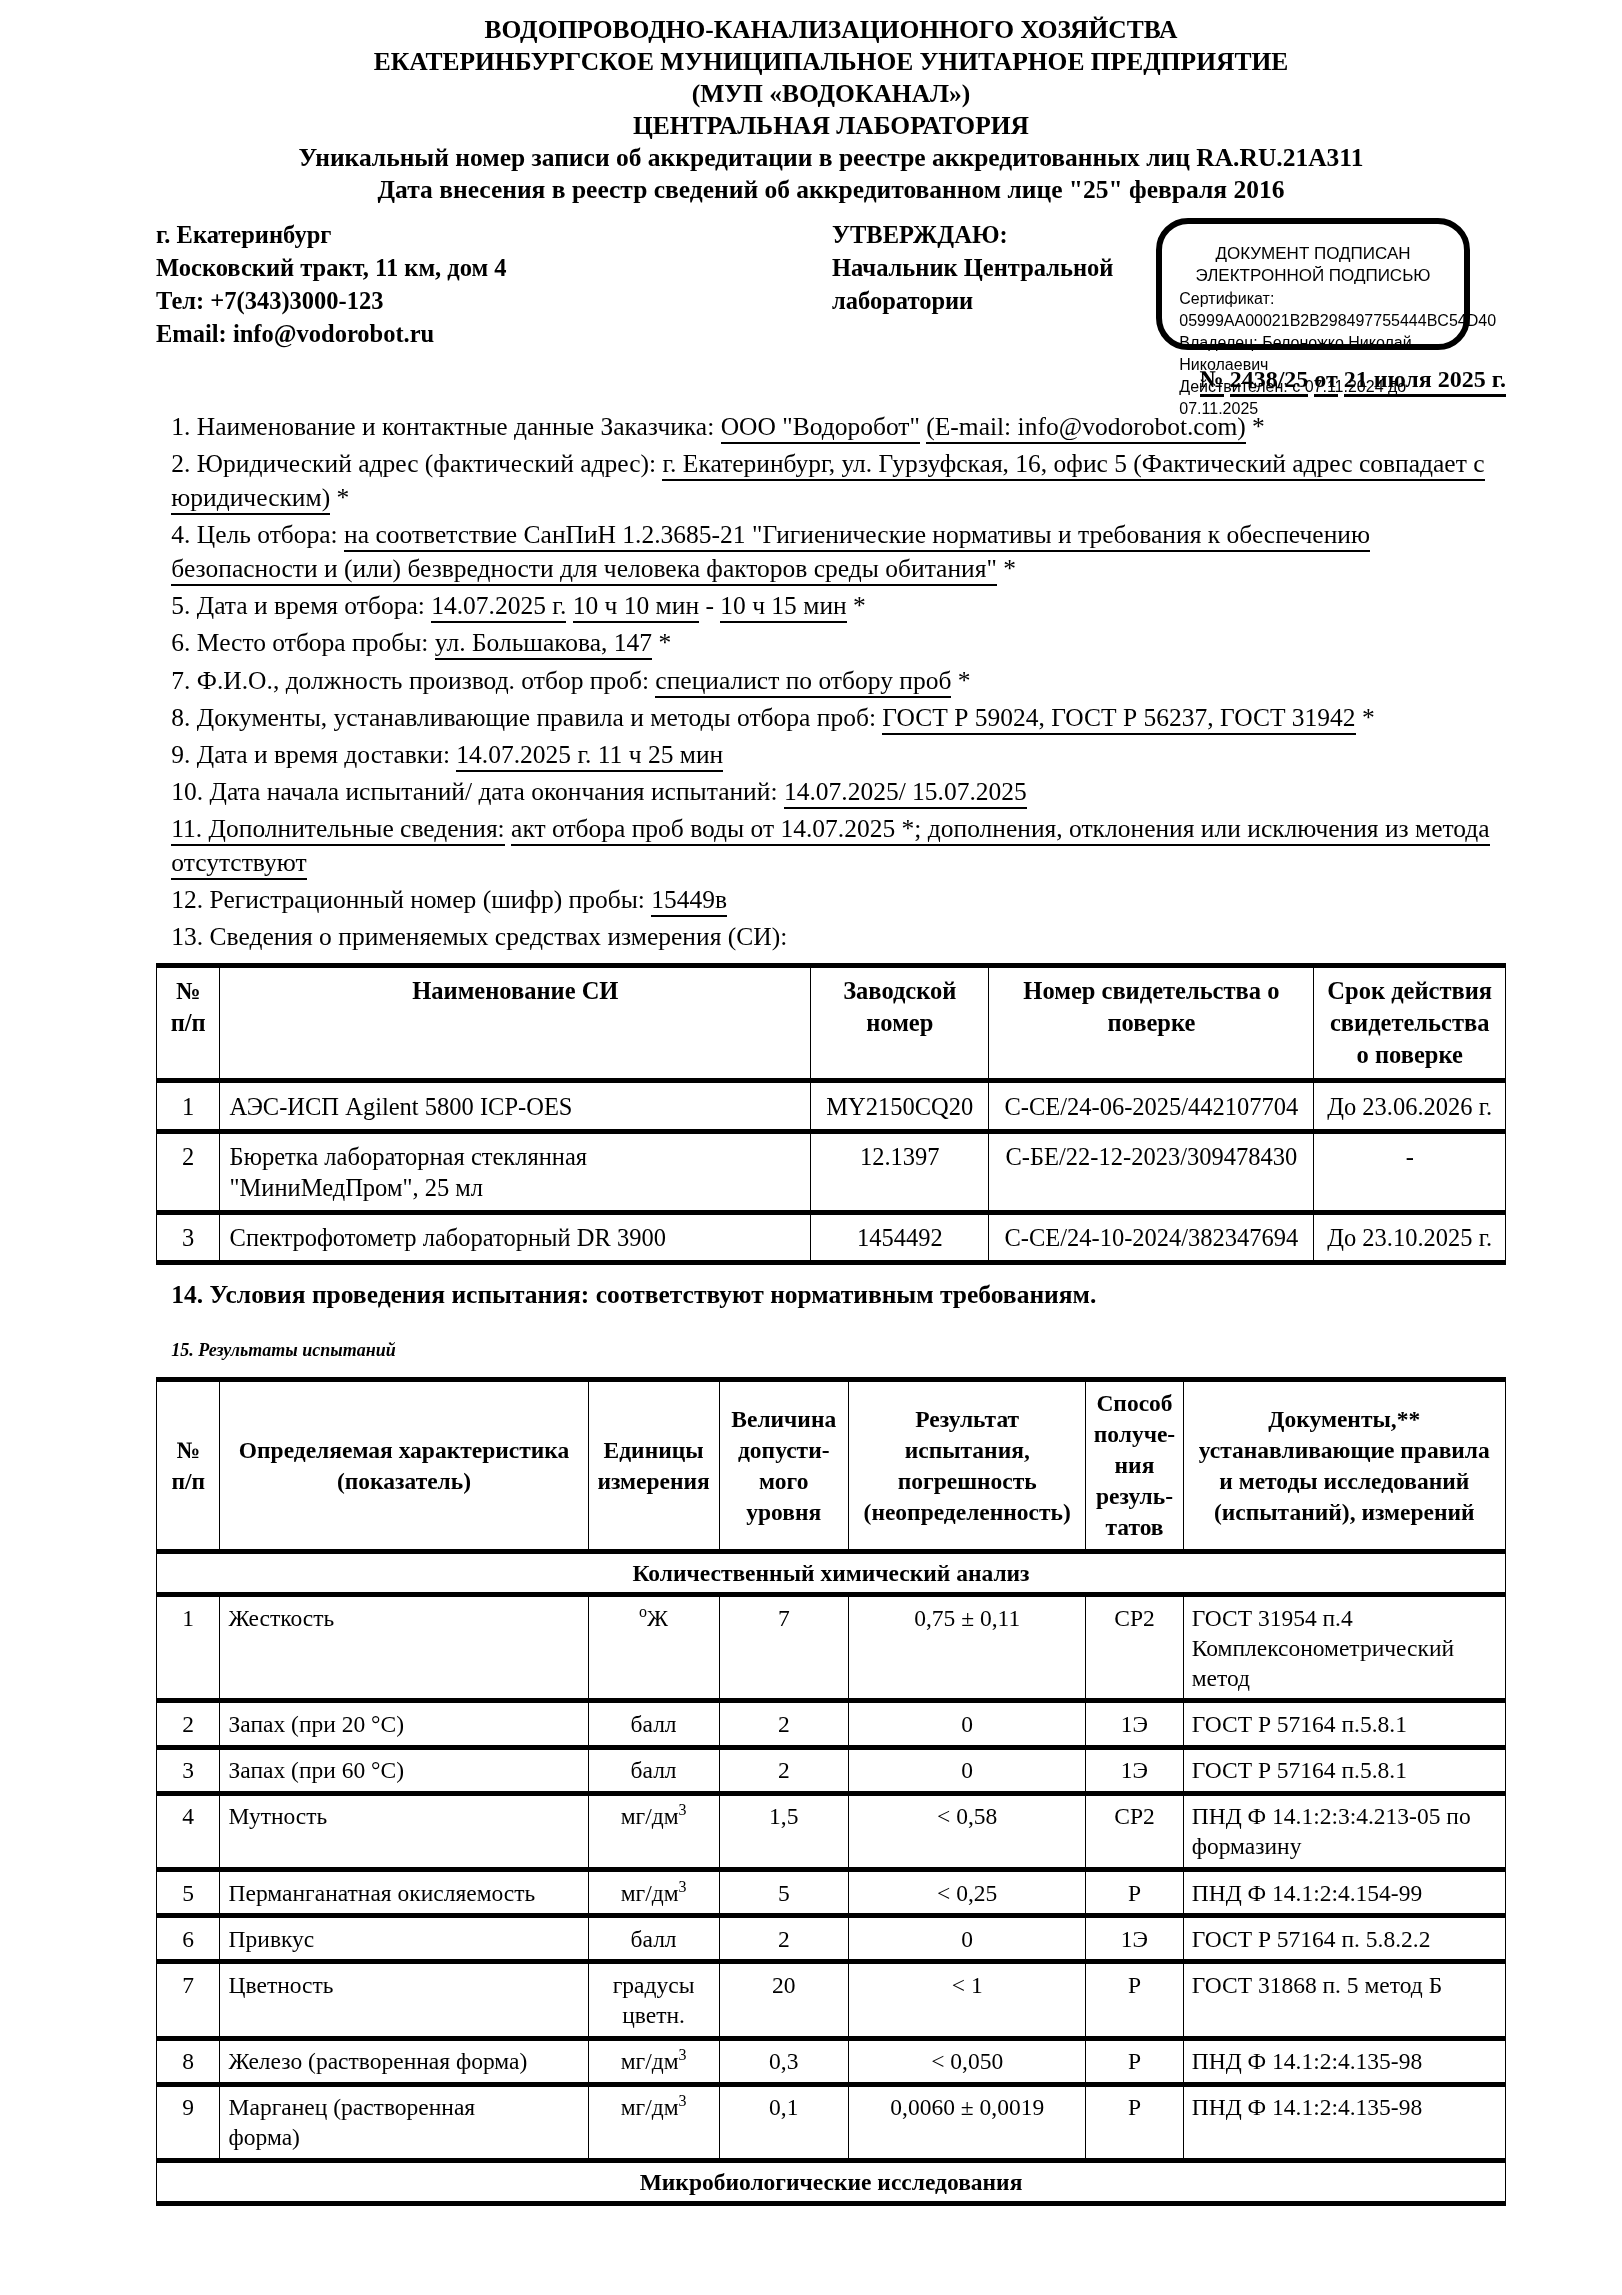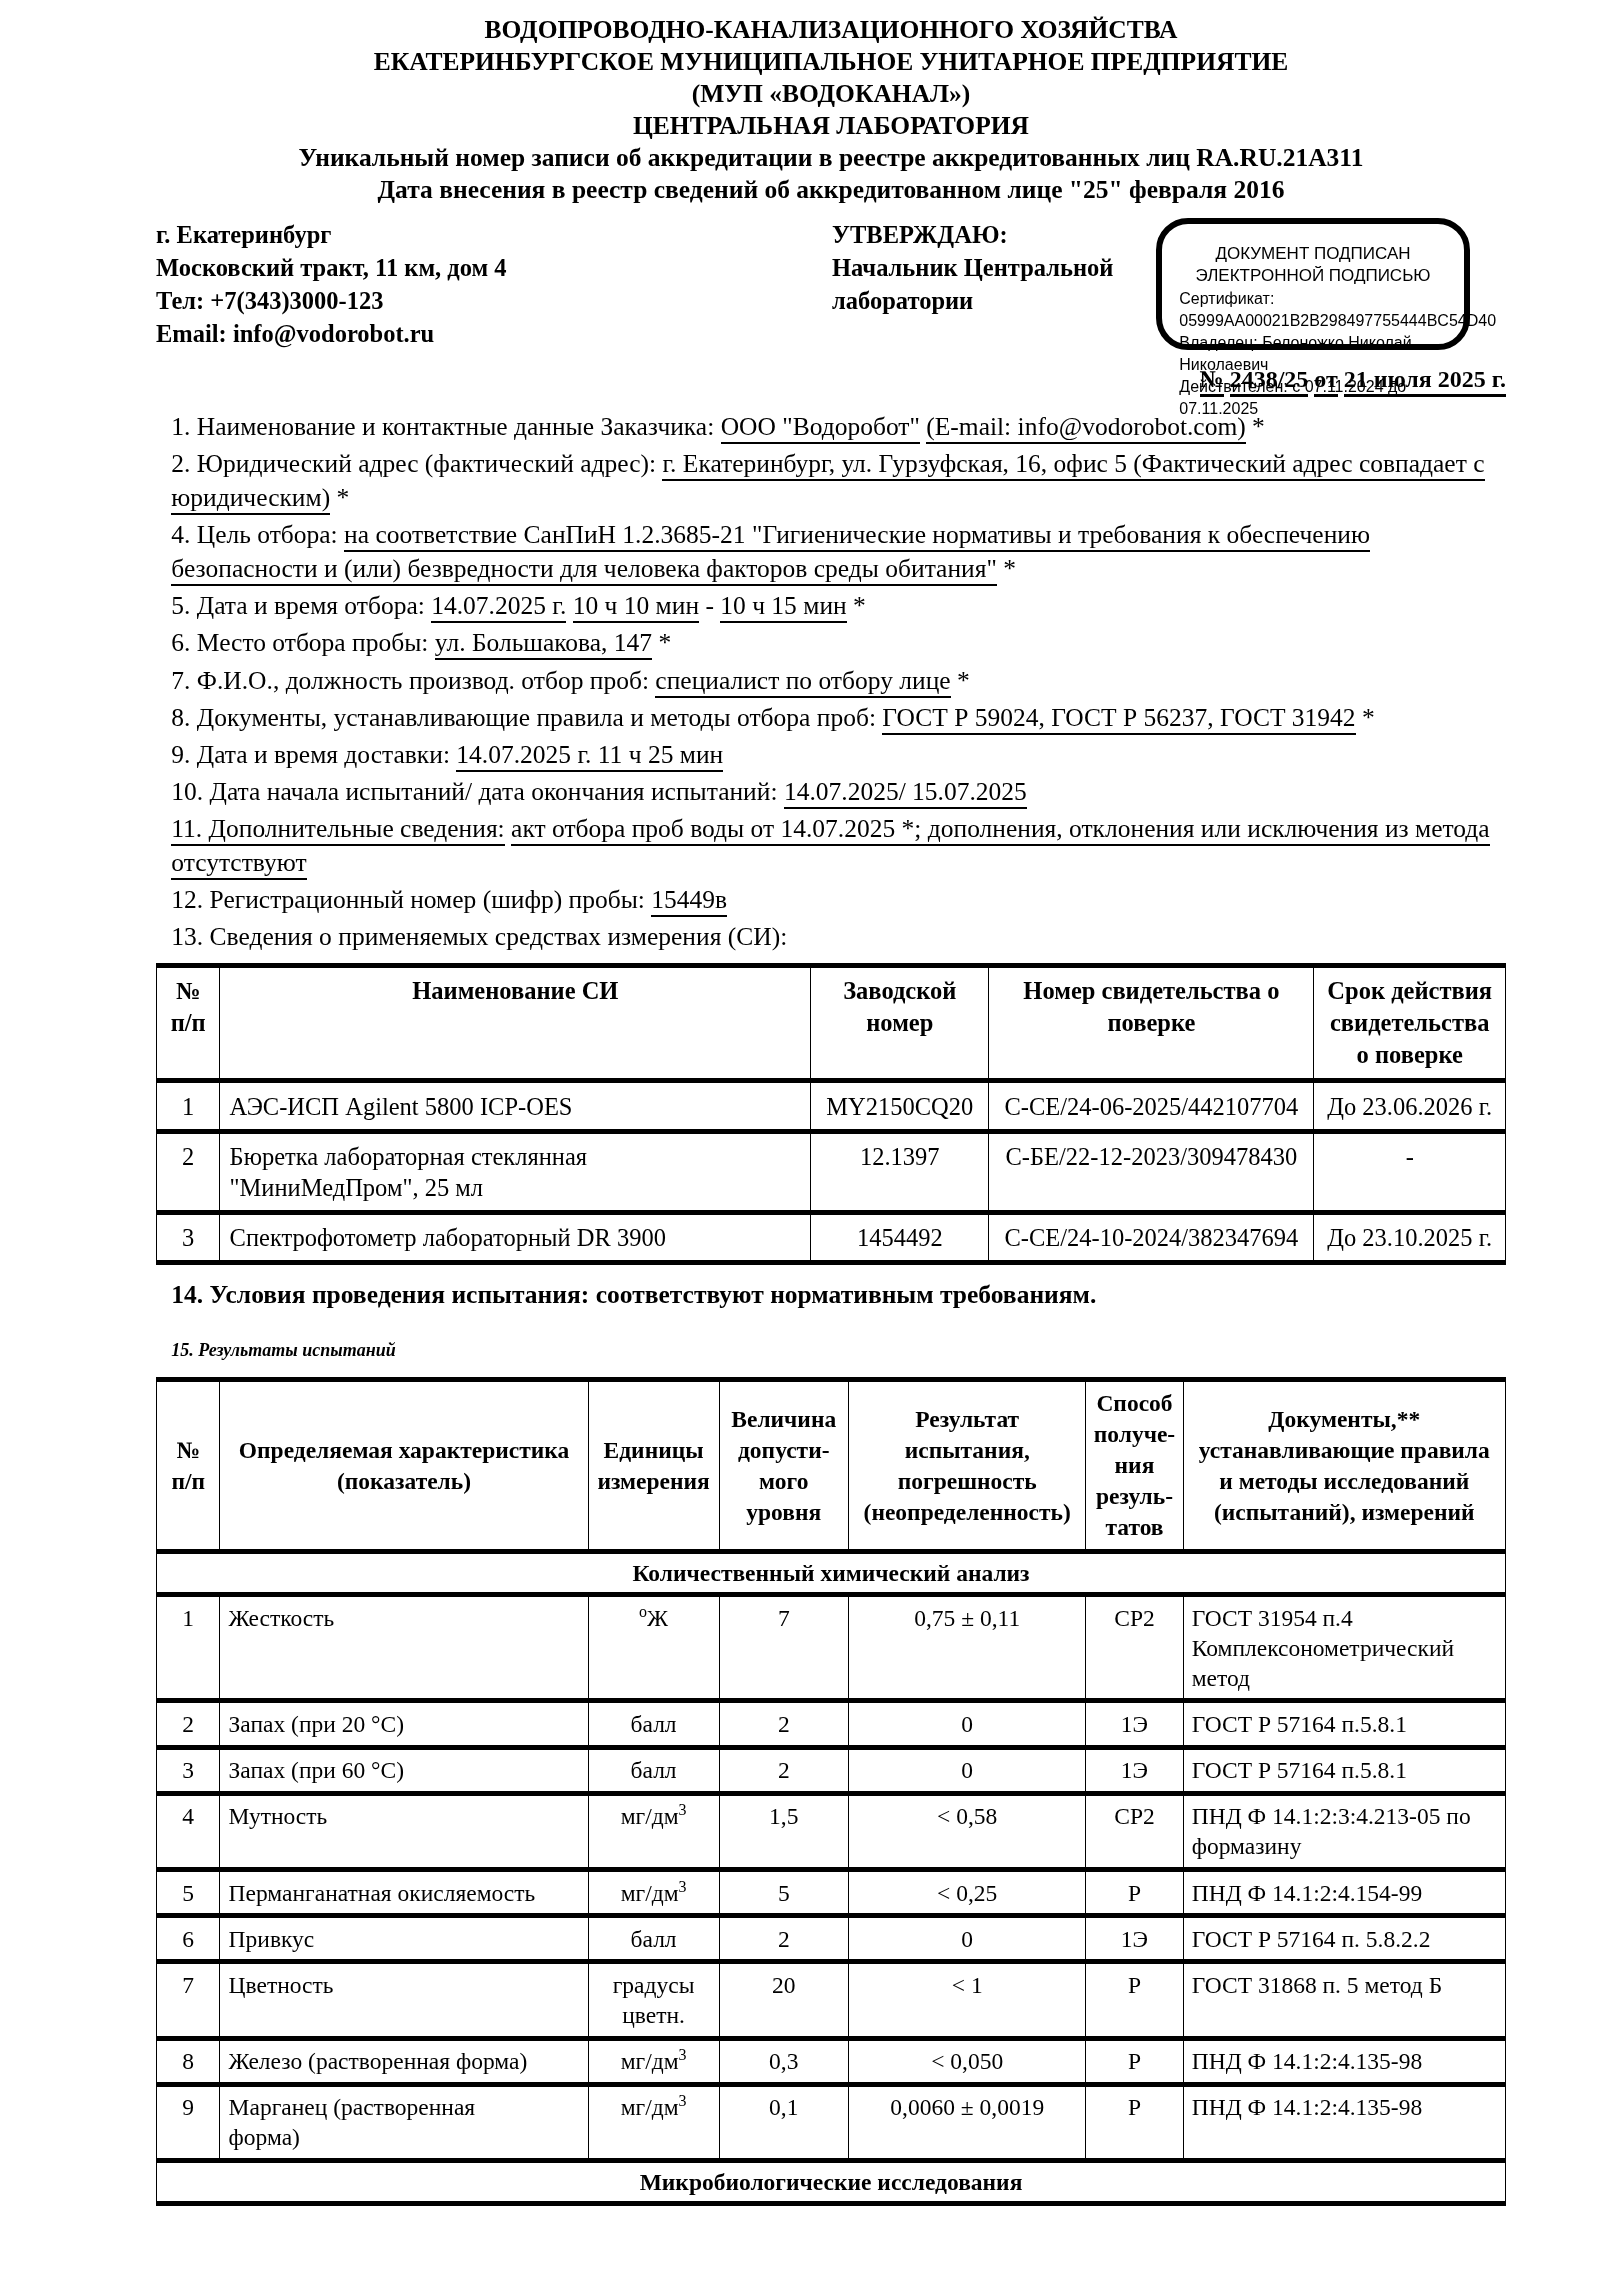--- a/index.html
+++ b/index.html
@@ -124,21 +124,21 @@
       <span class="u">10 ч 15 мин</span>
       <span>*</span>
     </p>
     <p class="item">
       <b>6. Место отбора пробы:</b>
       <span class="u">ул. Большакова, 147</span>
       <span>*</span>
     </p>
     <p class="item">
       <b>7. Ф.И.О., должность производ. отбор проб:</b>
-      <span class="u">специалист по отбору лице</span>
+      <span class="u">специалист по отбору проб</span>
       <span>*</span>
     </p>
     <p class="item">
       <b>8. Документы, устанавливающие правила и методы отбора проб:</b>
       <span class="u">ГОСТ Р 59024, ГОСТ Р 56237, ГОСТ 31942</span>
       <span>*</span>
     </p>
     <p class="item">
       <b>9. Дата  и время доставки:</b>
       <span class="u">14.07.2025 г. 11 ч 25 мин</span>

